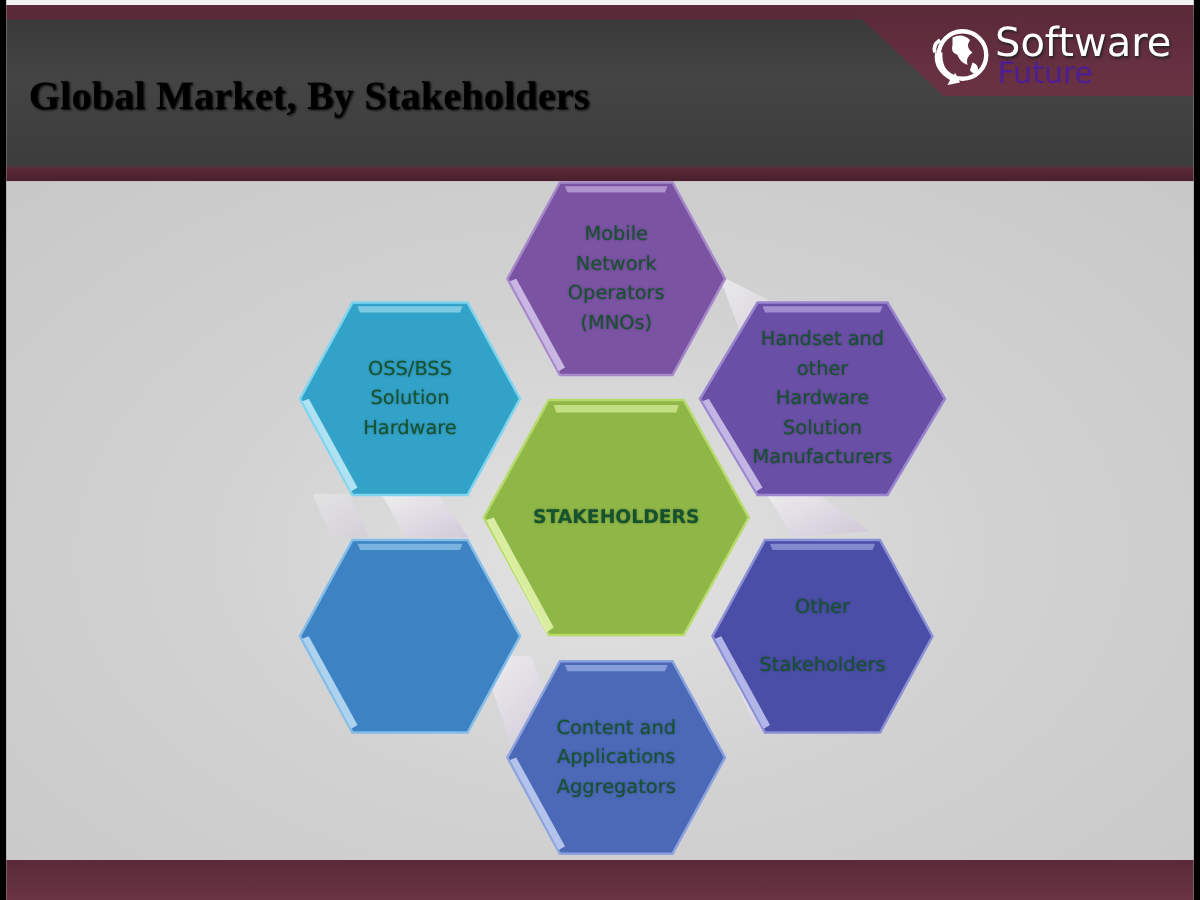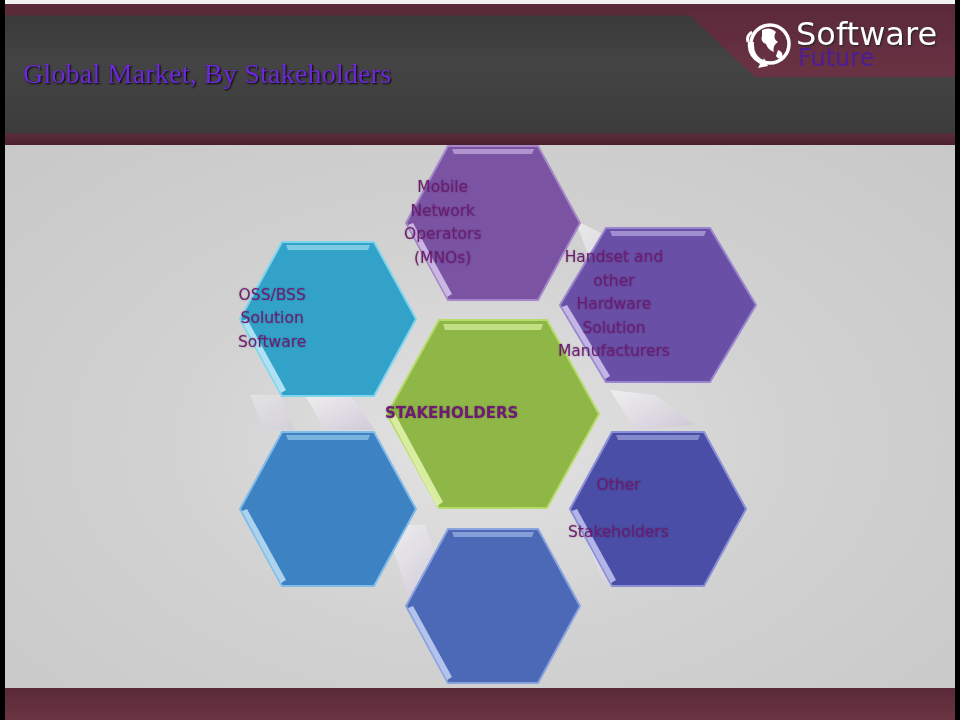--- a/index.html
+++ b/index.html
@@ -1,29 +1,29 @@
 <!DOCTYPE html>
 <html><head>
 <meta charset="utf-8">
 <style>
   html, body { margin:0; padding:0; }
   body { width:960px; height:720px; position:relative; overflow:hidden; background:#000; font-family:"Liberation Sans", sans-serif; }
   .slide { position:absolute; left:5px; top:0; width:950px; height:720px; background:#cbcbcb; overflow:hidden; }
   .top-line { position:absolute; left:0; top:0; width:950px; height:4px; background:#f2f2f2; }
   .header { position:absolute; left:0; top:4px; width:950px; height:141px; background:linear-gradient(#5a2a38 0px, #5a2a38 11px, #3a3a3a 12px, #444 60px, #3c3c3c 128px, #5a2a38 131px, #4a1f2c 141px); }
   .logo-band { position:absolute; left:680px; top:11px; width:270px; height:66px; background:linear-gradient(#5c2a3a,#6a3344); clip-path:polygon(0 0,100% 0,100% 100%,70px 100%); }
-  .title { position:absolute; left:18px; top:58px; color:#6d28d9; font-family:"Liberation Serif", serif; font-weight:normal; font-size:28px; letter-spacing:0.2px; text-shadow:1px 1px 2px #000; white-space:nowrap; }
+  .title { position:absolute; left:18px; top:58px; color:#000000; font-family:"Liberation Serif", serif; font-weight:bold; font-size:32px; letter-spacing:0.2px; text-shadow:1px 1px 2px #000; white-space:nowrap; }
   .logo { position:absolute; left:735px; top:16px; width:200px; height:60px; }
   .logo-globe { position:absolute; left:0; top:4px; width:54px; height:50px; }
   .logo-text1 { position:absolute; left:56px; top:-2px; color:#fff; font-family:"DejaVu Sans", sans-serif; font-size:32px; line-height:40px; text-shadow:1px 1px 2px #222; }
   .logo-text2 { position:absolute; left:58px; top:28px; color:#4c1d95; font-family:"DejaVu Sans", sans-serif; font-size:24px; line-height:28px; }
   .content { position:absolute; left:0; top:145px; width:950px; height:543px; background:radial-gradient(ellipse at 50% 55%, #e3e3e3 0%, #d2d2d2 45%, #c8c8c8 100%); }
   .footer { position:absolute; left:0; top:688px; width:950px; height:32px; background:linear-gradient(#5a2a38,#6a3442); }
   .connectors { position:absolute; left:0; top:0; width:950px; height:720px; }
-  .hex { position:absolute; display:flex; align-items:center; justify-content:flex-start; text-align:center; color:#701a75; }
+  .hex { position:absolute; display:flex; align-items:center; justify-content:center; text-align:center; color:#14532d; }
   .hex svg { position:absolute; left:0; top:0; width:100%; height:100%; overflow:visible; }
   .hex .label { position:relative; font-family:"DejaVu Sans", sans-serif; font-size:15.5px; line-height:23.5px; text-shadow:0 0 2px rgba(0,0,0,0.35); white-space:pre-line; }
   .hex .label.center { font-weight:bold; font-size:15px; }
 </style>
 </head>
 <body>
 
 <div class="slide">
   <div class="top-line"></div>
   <div class="header"></div>
@@ -74,21 +74,21 @@
       <polygon points="44,2 134,2 176,79 134,156 44,156 2,79" fill="#7a53a3" stroke="#a687c9" stroke-width="2"></polygon>
       <polygon points="48,5 130,5 128,10 50,10" fill="#c6aee0" opacity="0.7"></polygon>
       <polygon points="4,81 9,79 48,150 43,153" fill="#d8c8ee" opacity="0.85"></polygon>
     </svg>
     <span class="label">Mobile
 Network
 Operators
 (MNOs)</span>
   </div>
 
-  <div class="hex" style="left:553px;top:226px;width:200px;height:158px;">
+  <div class="hex" style="left:553px;top:240px;width:200px;height:158px;">
     <svg viewBox="0 0 200 158" preserveAspectRatio="none">
       <polygon points="48,2 152,2 198,79 152,156 48,156 2,79" fill="#6a4fa6" stroke="#9a86cf" stroke-width="2"></polygon>
       <polygon points="52,5 148,5 146,10 54,10" fill="#b9a9e2" opacity="0.7"></polygon>
       <polygon points="4,81 9,79 52,150 47,153" fill="#d2c8f0" opacity="0.85"></polygon>
     </svg>
     <span class="label">Handset and
 other
 Hardware
 Solution
 Manufacturers</span>
@@ -104,33 +104,36 @@
 
 Stakeholders</span>
   </div>
 
   <div class="hex" style="left:399px;top:527px;width:178px;height:158px;">
     <svg viewBox="0 0 178 158" preserveAspectRatio="none">
       <polygon points="44,2 134,2 176,79 134,156 44,156 2,79" fill="#4c69b8" stroke="#8aa2de" stroke-width="2"></polygon>
       <polygon points="48,5 130,5 128,10 50,10" fill="#9fb5e6" opacity="0.7"></polygon>
       <polygon points="4,81 9,79 48,150 43,153" fill="#c6d4f4" opacity="0.85"></polygon>
     </svg>
+    <span class="label">Content and
+Applications
+Aggregators</span>
   </div>
 
   <div class="hex" style="left:233px;top:430px;width:180px;height:158px;">
     <svg viewBox="0 0 180 158" preserveAspectRatio="none">
       <polygon points="44,2 136,2 178,79 136,156 44,156 2,79" fill="#3d82c2" stroke="#82bce8" stroke-width="2"></polygon>
       <polygon points="48,5 132,5 130,10 50,10" fill="#94c6ec" opacity="0.7"></polygon>
       <polygon points="4,81 9,79 48,150 43,153" fill="#c0e0f6" opacity="0.85"></polygon>
     </svg>
   </div>
 
   <div class="hex" style="left:233px;top:240px;width:180px;height:158px;">
     <svg viewBox="0 0 180 158" preserveAspectRatio="none">
       <polygon points="44,2 136,2 178,79 136,156 44,156 2,79" fill="#33a2c8" stroke="#7fd4ef" stroke-width="2"></polygon>
       <polygon points="48,5 132,5 130,10 50,10" fill="#9ddcf0" opacity="0.7"></polygon>
       <polygon points="4,81 9,79 48,150 43,153" fill="#c4ecf8" opacity="0.85"></polygon>
     </svg>
     <span class="label">OSS/BSS
 Solution
-Software</span>
+Hardware</span>
   </div>
 </div>
 
 </body></html>

